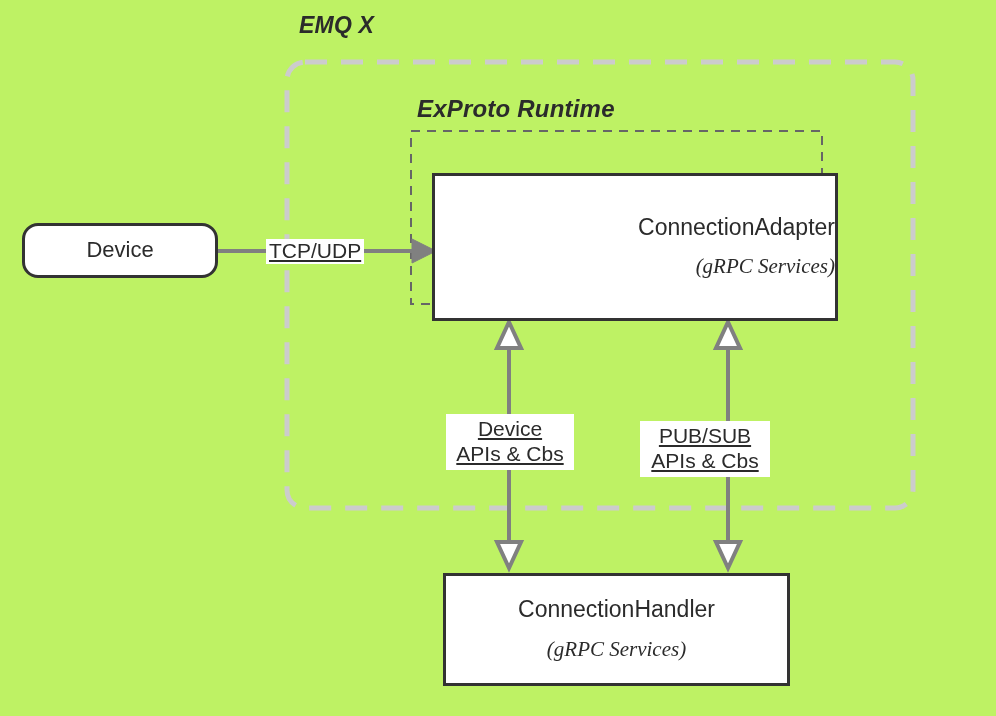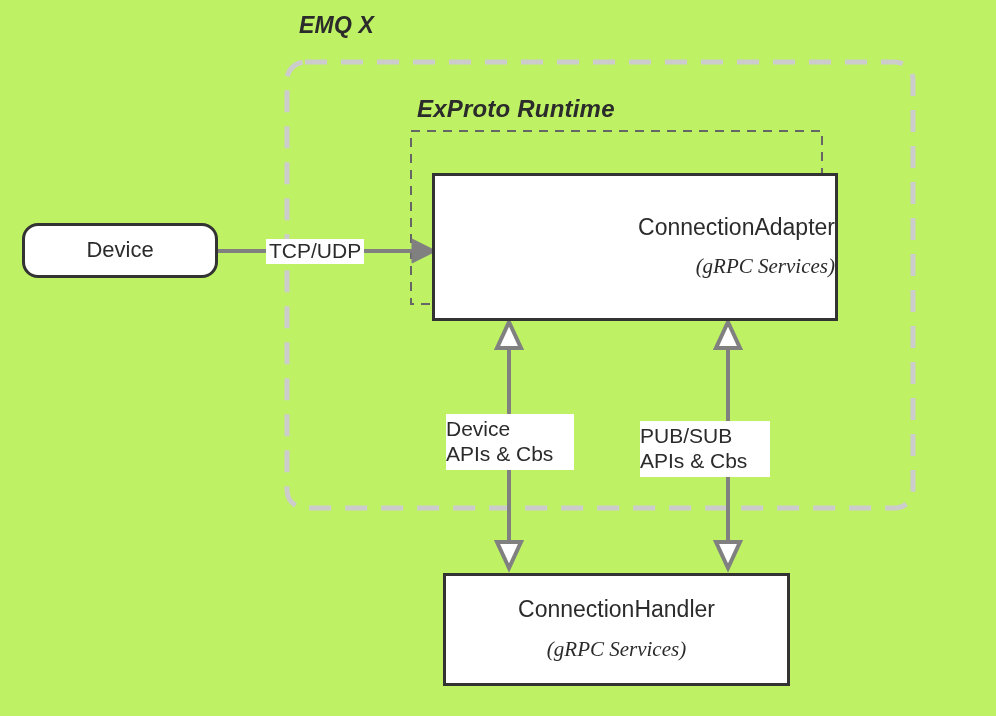--- a/index.html
+++ b/index.html
@@ -94,23 +94,24 @@
     width: 347px;
     height: 113px;
   }
 
   
   .edge-label {
     position: absolute;
     background: #ffffff;
     color: #2b2b2b;
     font-size: 21px;
-    text-align: left;
+    text-align: center;
     line-height: 1.18;
     white-space: nowrap;
+    text-decoration: underline;
   }
   #tcpudp-label {
     left: 266px;
     top: 239px;
     padding: 0 3px;
   }
   #socket-label {
     left: 446px;
     top: 414px;
     width: 128px;

